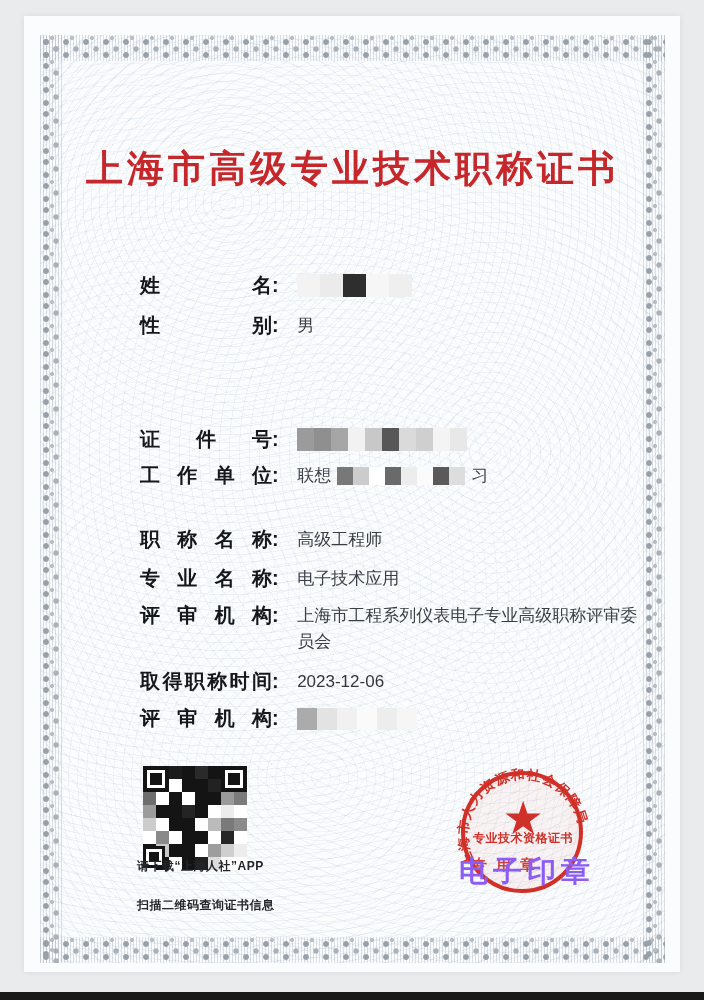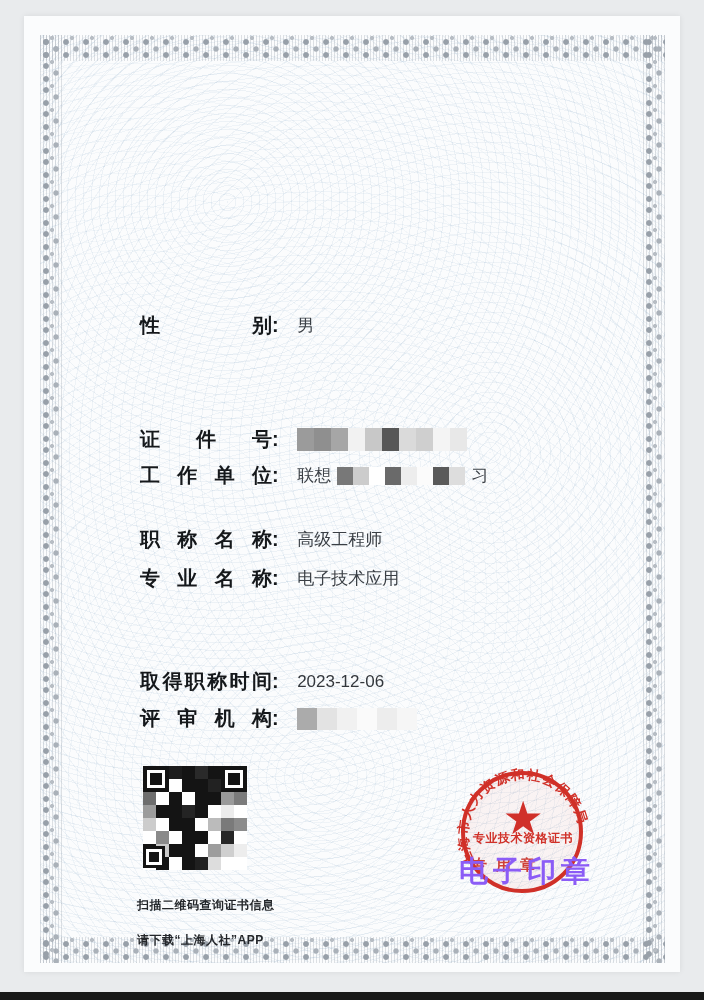--- a/index.html
+++ b/index.html
@@ -51,21 +51,21 @@
   #red-emp{margin:0 6px;}
   
   #qr{position:absolute;left:143px;top:766px;width:104px;height:104px;display:grid;
     grid-template-columns:repeat(8,13px);grid-auto-rows:13px;}
   .finder{position:absolute;width:26px;height:26px;border:4px solid #141414;background:#fff;box-sizing:border-box;}
   .finder::after{content:"";position:absolute;inset:3px;background:#141414;}
   #finder-tl{left:143px;top:766px;}
   #finder-tr{left:221px;top:766px;}
   #finder-bl{left:143px;top:846px;width:22px;height:22px;border-width:3px;}
   .qr-caption{position:absolute;left:137px;font-size:12px;font-weight:bold;color:#23262a;letter-spacing:.5px;}
-  #qr-cap1{top:932px;}
+  #qr-cap1{top:858px;}
   #qr-cap2{top:897px;}
   
   #seal-ring{position:absolute;left:461px;top:771px;width:122px;height:122px;border:4px solid #d03028;
     border-radius:50%;box-sizing:border-box;
     background:radial-gradient(circle, rgba(220,70,55,.05) 55%, rgba(220,70,55,.12) 100%);}
   #seal-arc-svg{position:absolute;left:443px;top:753px;transform:rotate(-12deg);}
   #seal-arc-svg text{fill:#d03028;font-size:13px;font-weight:bold;letter-spacing:1px;
     font-family:"DejaVu Sans",sans-serif;}
   #seal-star{position:absolute;left:463px;top:795px;width:120px;text-align:center;
     font-size:46px;color:#d0302a;line-height:1;}
@@ -83,21 +83,32 @@
 
 <div id="page">
   <div id="paper"></div>
   <div class="guilloche"></div>
 
   <div class="frame-strip" id="frame-top"></div>
   <div class="frame-strip" id="frame-bottom"></div>
   <div class="frame-strip" id="frame-left"></div>
   <div class="frame-strip" id="frame-right"></div>
 
-
+  <div id="title">上海市高级专业技术职称证书</div>
+
+  <div class="row" style="top:272px">
+    <span class="lbl">姓名</span><span class="colon">:</span>
+    <span class="blocks" id="red-name">
+        <span class="blk" style="background: rgb(243, 243, 243);"></span>
+        <span class="blk" style="background: rgb(235, 235, 235);"></span>
+        <span class="blk" style="background: rgb(46, 46, 46);"></span>
+        <span class="blk" style="background: rgb(246, 246, 246);"></span>
+        <span class="blk" style="background: rgb(239, 239, 239);"></span>
+      </span>
+  </div>
   <div class="row" style="top:312px">
     <span class="lbl">性别</span><span class="colon">:</span>
     <span class="val">男</span>
   </div>
   <div class="row" style="top:426px">
     <span class="lbl">证件号</span><span class="colon">:</span>
     <span class="blocks" id="red-id">
         <span class="blk" style="background: rgb(155, 155, 155);"></span>
         <span class="blk" style="background: rgb(143, 143, 143);"></span>
         <span class="blk" style="background: rgb(166, 166, 166);"></span>
@@ -124,20 +135,24 @@
       </span><span class="val">习</span>
   </div>
   <div class="row" style="top:526px">
     <span class="lbl">职称名称</span><span class="colon">:</span>
     <span class="val">高级工程师</span>
   </div>
   <div class="row" style="top:565px">
     <span class="lbl">专业名称</span><span class="colon">:</span>
     <span class="val">电子技术应用</span>
   </div>
+  <div class="row" style="top:602px">
+    <span class="lbl">评审机构</span><span class="colon">:</span>
+    <span class="val val-wrap">上海市工程系列仪表电子专业高级职称评审委员会</span>
+  </div>
   <div class="row" style="top:668px">
     <span class="lbl">取得职称时间</span><span class="colon">:</span>
     <span class="val-num">2023-12-06</span>
   </div>
   <div class="row" style="top:705px">
     <span class="lbl">评审机构</span><span class="colon">:</span>
     <span class="blocks" id="red-cert">
         <span class="blk" style="background: rgb(171, 171, 171);"></span>
         <span class="blk" style="background: rgb(227, 227, 227);"></span>
         <span class="blk" style="background: rgb(241, 241, 241);"></span>

